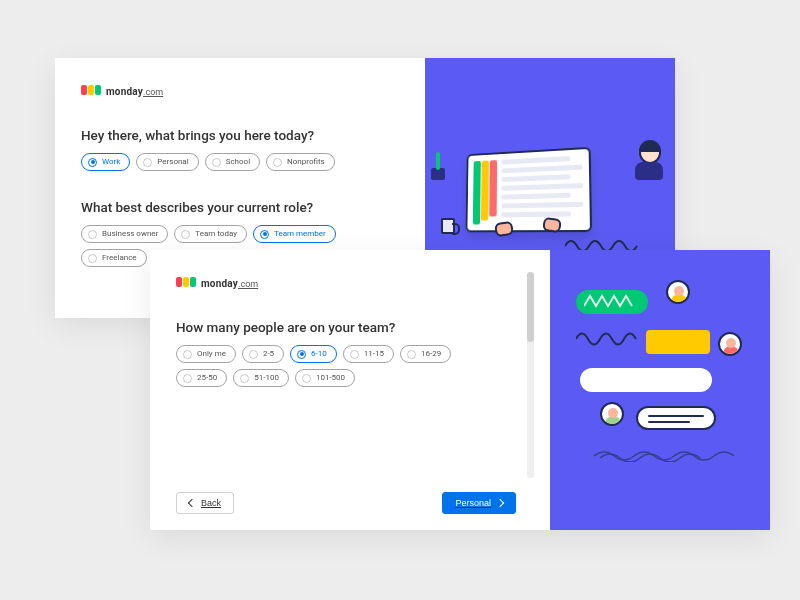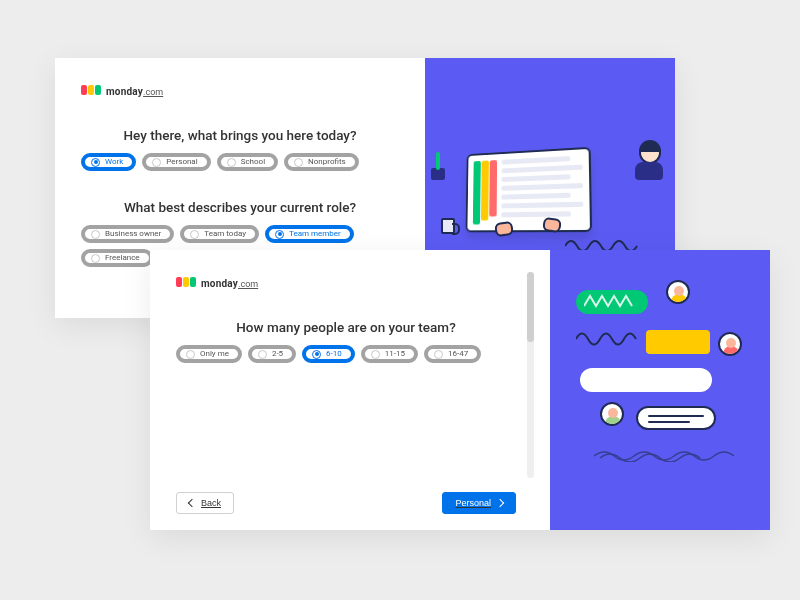--- a/index.html
+++ b/index.html
@@ -33,29 +33,29 @@
   .logo { display: flex; align-items: center; gap: 5px; margin-bottom: 18px; }
   .logo .dots { display: flex; gap: 1px; }
   .logo .dot { width: 6px; height: 10px; border-radius: 2px; }
   .logo .d1 { background:#ff3d57; }
   .logo .d2 { background:#ffcb00; }
   .logo .d3 { background:#00c875; }
   .logo .name { font-weight: 700; font-size: 10px; letter-spacing:.2px; }
   .logo .dom  { font-weight: 400; font-size: 9px; color:#555;text-decoration:underline; }
 
   
-  .q { font-size: 13.5px; font-weight: 500; color:#333; margin-top: 28px; margin-bottom: 10px; text-align: center; }
+  .q { font-size: 13.5px; font-weight: 500; color:#333; margin-top: 28px; margin-bottom: 10px; }
   .card-a .q:first-of-type { margin-top: 4px; }
   .card-b .q:first-of-type { margin-top: 2px; }
 
   
   .pill-row { display: flex; flex-wrap: wrap; gap: 6px; }
   .pill {
     display: inline-flex; align-items: center; gap: 5px;
-    border: 4px solid #a3a3a3; border-radius: 12px;
+    border: 1px solid #a3a3a3; border-radius: 12px;
     padding: 3px 9px 3px 6px;
     font-size: 8px; color:#555;
     cursor: pointer;
     background:#fff;
     line-height: 1;
     height: 18px;
   }
   .pill .dot {
     width: 9px; height: 9px; border-radius: 50%;
     border: 1px solid #c8c8c8;
@@ -323,21 +323,35 @@
       <label class="pill selected">
           <span class="dot"></span>
           <span>6-10</span>
         </label>
       <label class="pill">
           <span class="dot"></span>
           <span>11-15</span>
         </label>
       <label class="pill">
           <span class="dot"></span>
-          <span>16-47</span>
+          <span>16-29</span>
+        </label>
+    </div>
+    <div class="pill-row" style="margin-top:6px">
+      <label class="pill">
+          <span class="dot"></span>
+          <span>25-50</span>
+        </label>
+      <label class="pill">
+          <span class="dot"></span>
+          <span>51-100</span>
+        </label>
+      <label class="pill">
+          <span class="dot"></span>
+          <span>101-500</span>
         </label>
     </div>
 
 
     <div class="scroll-track">
       <div class="scroll-thumb"></div>
     </div>
 
     <div class="footer">
       <button class="btn">

